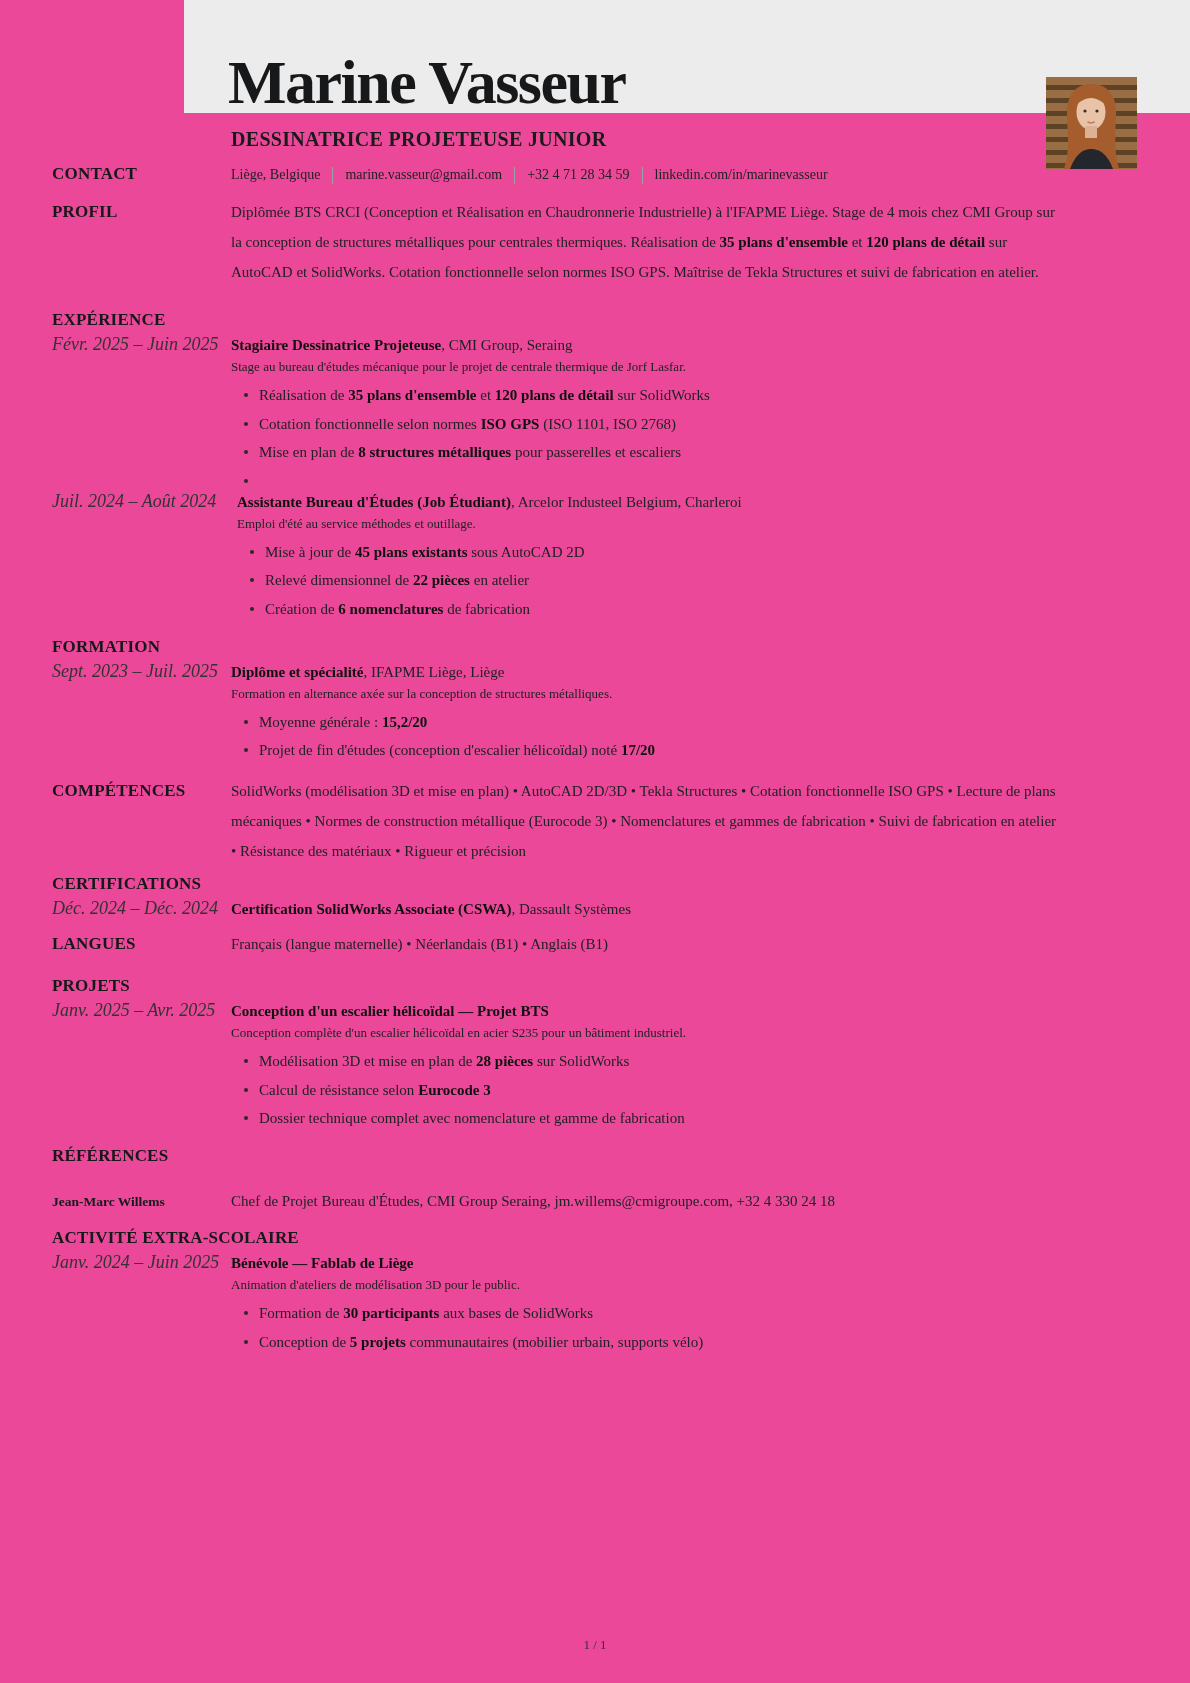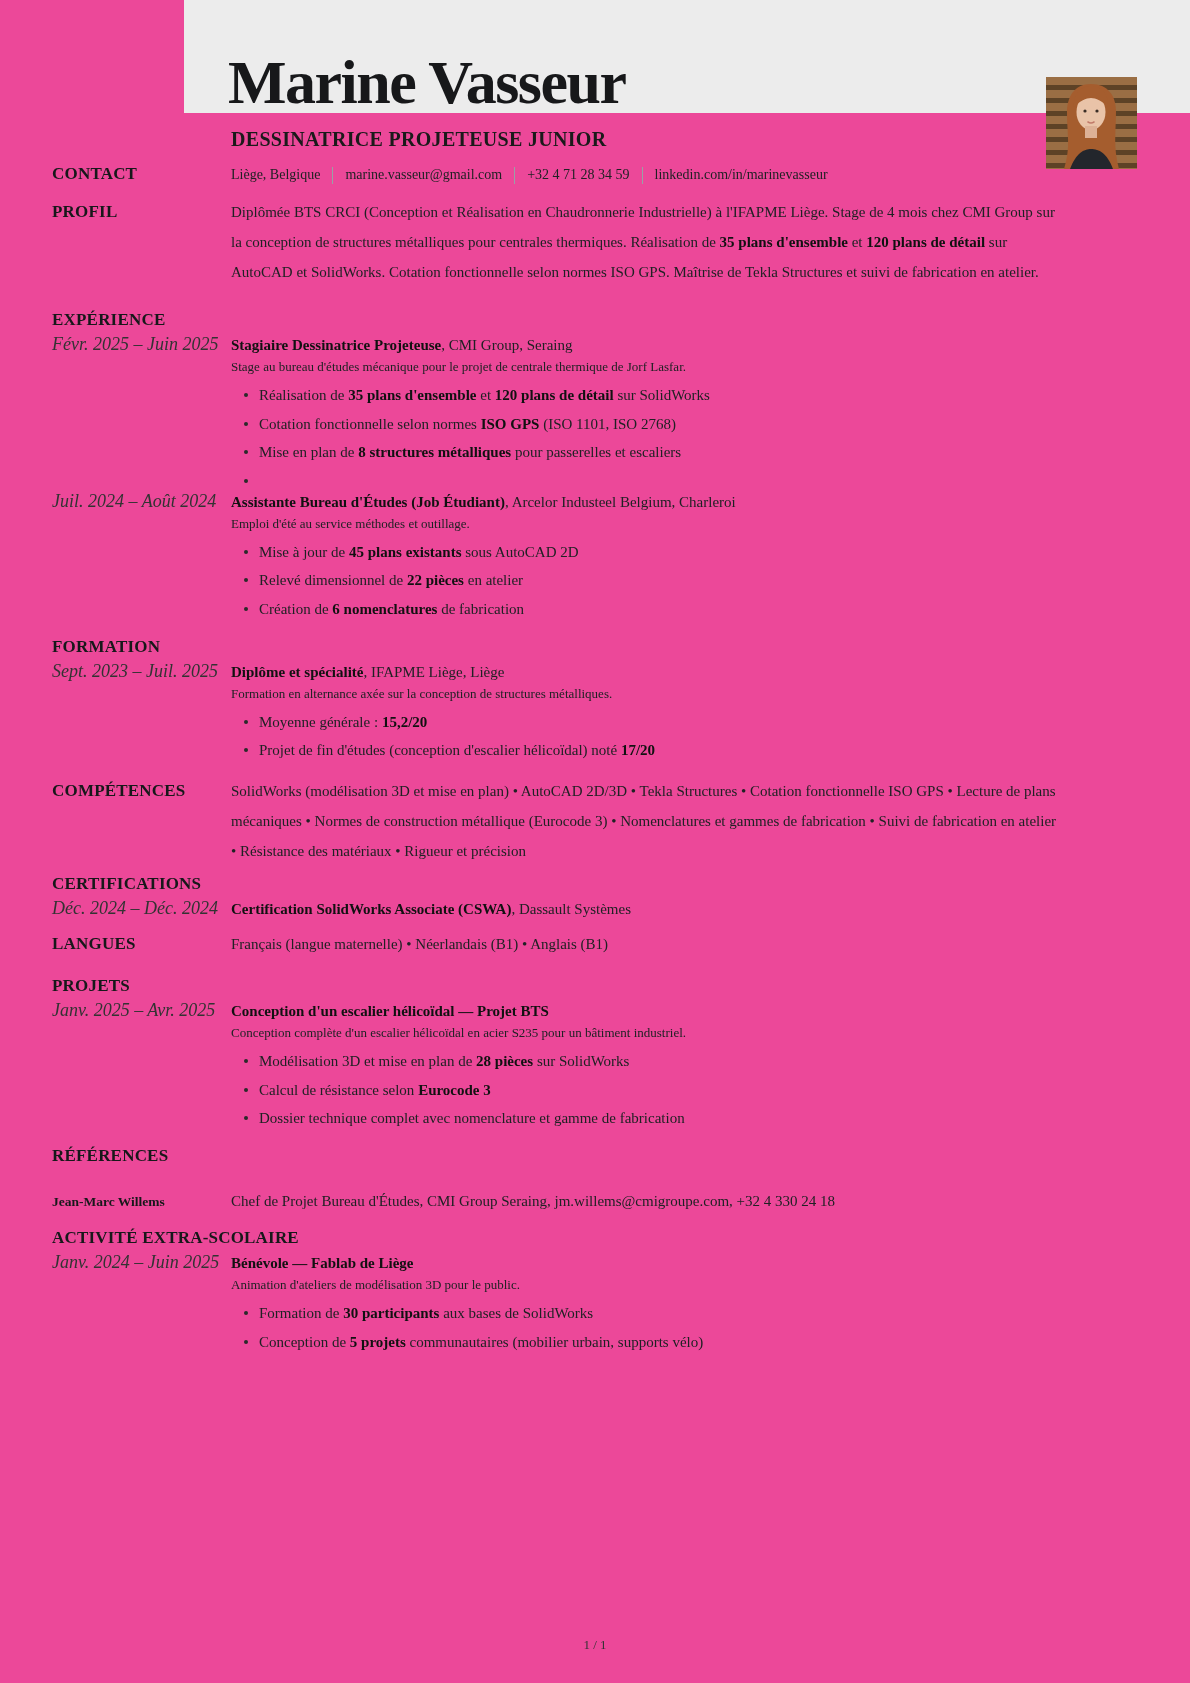--- a/index.html
+++ b/index.html
@@ -25,21 +25,21 @@
   .bullets{margin-top:8px;}
   .bullet{display:flex;align-items:flex-start;font-size:15px;line-height:21px;color:#202124;}
   .bullet + .bullet{margin-top:7.5px;}
   .dot{flex:0 0 auto;width:4px;height:4px;border-radius:50%;background:#2a2a2a;margin:8px 11px 0 13px;}
   .contact-line{display:flex;align-items:center;font-size:14px;color:#202124;white-space:nowrap;}
   .sep{display:inline-block;width:1px;height:17px;background:#9aa0a6;margin:0 12px;align-self:center;}
   .row-contact{margin-top:2px;margin-bottom:13px;}
   .row-profil{margin-bottom:21px;}
   .h-experience{margin-top:20px;margin-bottom:2px;}
   .entry{display:grid;grid-template-columns:179px 1fr;align-items:baseline;margin-top:0;}
-  .entry + .entry{margin-top:8px;}
+  .entry + .entry{margin-top:8px;gap:6px;}
   .h-formation{margin-top:15px;margin-bottom:2px;}
   .row-competences{margin-top:15px;}
   .h-certifications{margin-top:6px;margin-bottom:2px;}
   .row-langues{margin-top:9px;}
   .h-projets{margin-top:15px;margin-bottom:2px;}
   .h-references{margin-top:15px;margin-bottom:2px;}
   .h-extra{margin-top:10px;margin-bottom:2px;}
   .footer{position:absolute;left:0;top:1637px;width:100%;text-align:center;font-size:13px;color:#333;}
 </style>
 </head>

